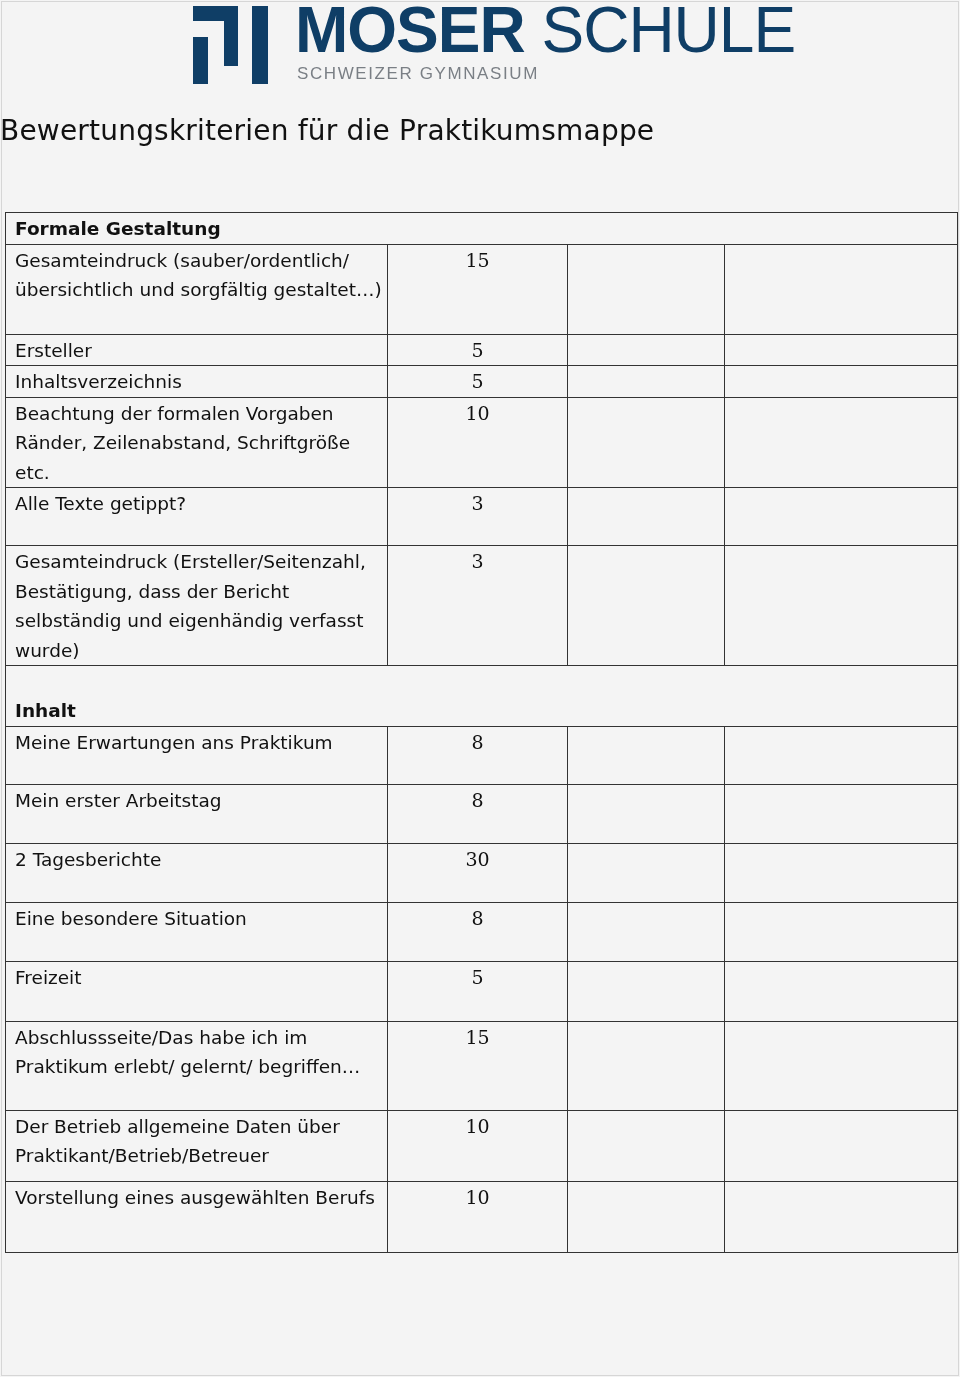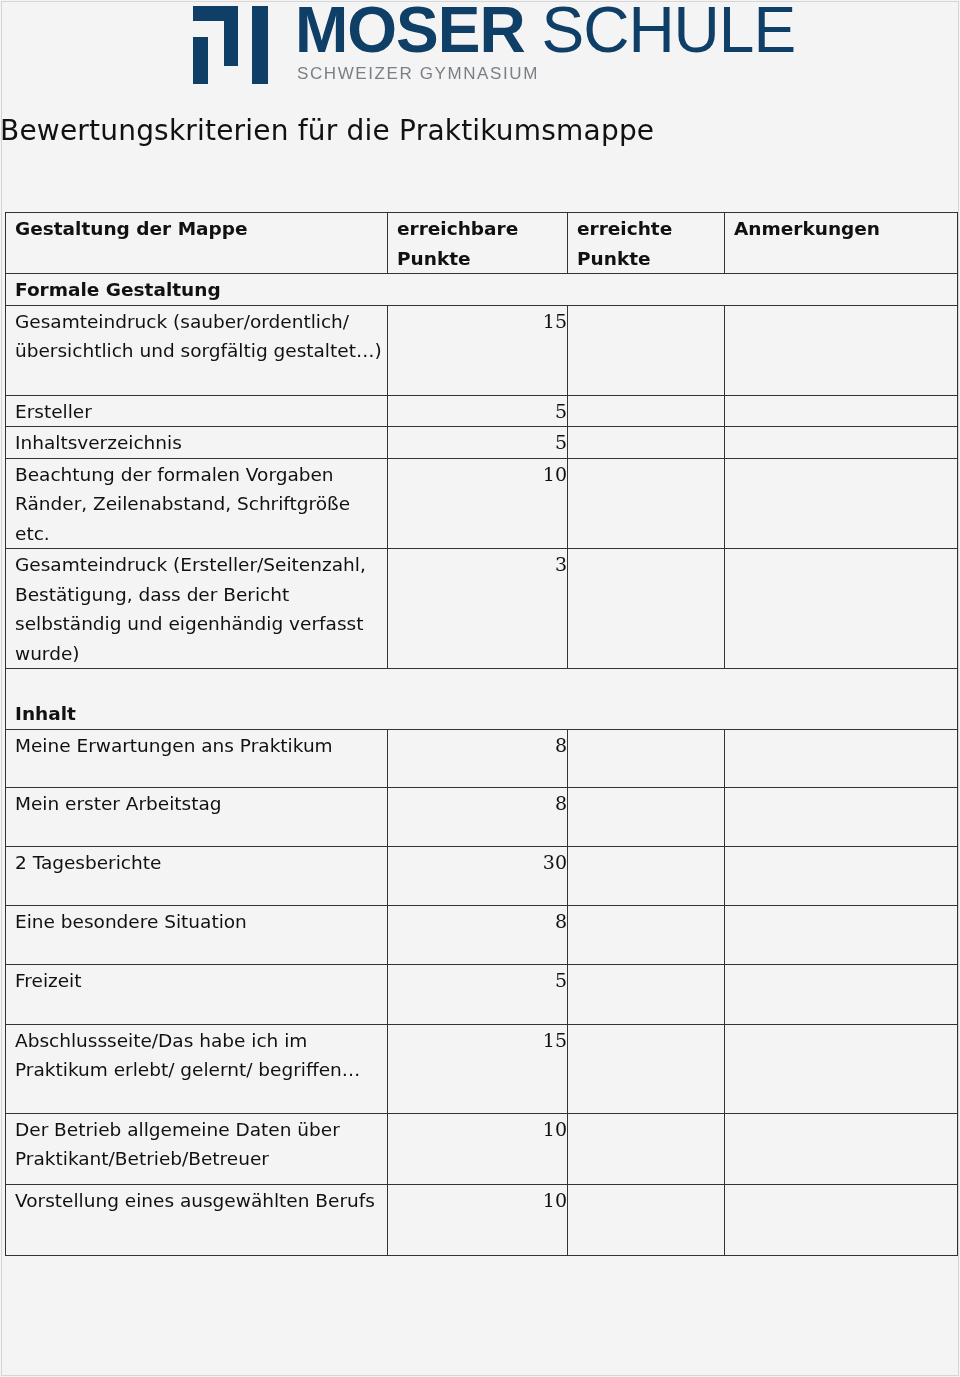--- a/index.html
+++ b/index.html
@@ -79,21 +79,21 @@
     }
     .grid td, .grid th {
       border: 1.5px solid #333;
       padding: 1px 0 0 9px;
       vertical-align: top;
       text-align: left;
       font-weight: normal;
     }
     .grid th { font-weight: bold; }
     .grid td.pts {
-      text-align: right;
+      text-align: center;
       padding-left: 0;
       font-family: "DejaVu Serif", serif;
       font-size: 19px;
     }
     .grid td.section {
       font-weight: bold;
     }
     .grid td.section.pad-top { padding-top: 30px; }
     .c1 { width: 382px; }
     .c2 { width: 180px; }
@@ -122,26 +122,20 @@
 <div class="doc-title">Bewertungskriterien für die Praktikumsmappe</div>
 
 <table class="grid">
   <colgroup>
     <col class="c1">
       <col class="c2">
       <col class="c3">
       <col class="c4">
   </colgroup>
   <tbody>
-      <tr style="height:59px">
-    <th>Gestaltung der Mappe</th>
-    <th>erreichbare Punkte</th>
-    <th>erreichte Punkte</th>
-    <th>Anmerkungen</th>
-  </tr>
 
   <tr style="height:30px">
     <td colspan="4" class="section">Formale Gestaltung</td>
   </tr>
 
   <tr style="height:90px">
     <td>Gesamteindruck (sauber/ordentlich/übersichtlich und sorgfältig gestaltet…)</td>
     <td class="pts">15</td>
     <td></td>
     <td></td>
@@ -157,20 +151,26 @@
     <td class="pts">5</td>
     <td></td>
     <td></td>
   </tr>
   <tr style="height:89px">
     <td>Beachtung der formalen Vorgaben Ränder, Zeilenabstand, Schriftgröße etc.</td>
     <td class="pts">10</td>
     <td></td>
     <td></td>
   </tr>
+  <tr style="height:58px">
+    <td>Alle Texte getippt?</td>
+    <td class="pts">3</td>
+    <td></td>
+    <td></td>
+  </tr>
   <tr style="height:118px">
     <td>Gesamteindruck (Ersteller/Seitenzahl, Bestätigung, dass der Bericht selbständig und eigenhändig verfasst wurde)</td>
     <td class="pts">3</td>
     <td></td>
     <td></td>
   </tr>
 
   <tr style="height:60px">
     <td colspan="4" class="section pad-top">Inhalt</td>
   </tr>

